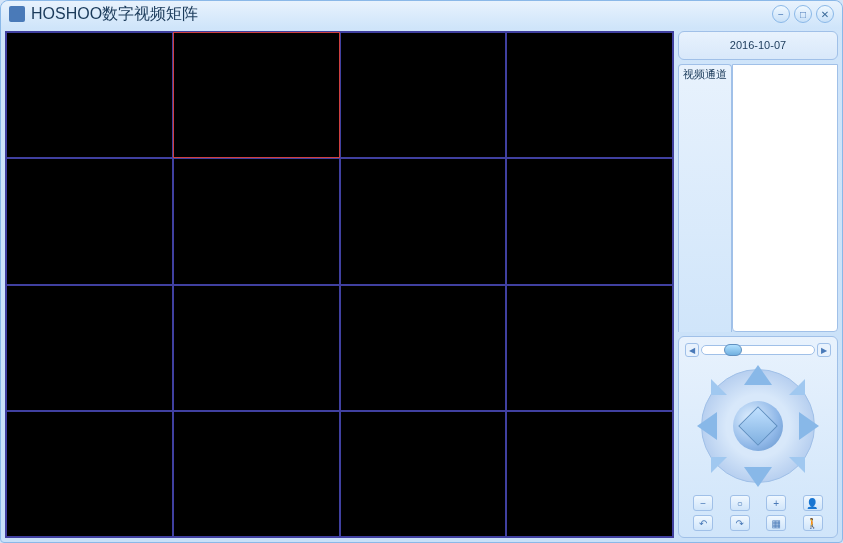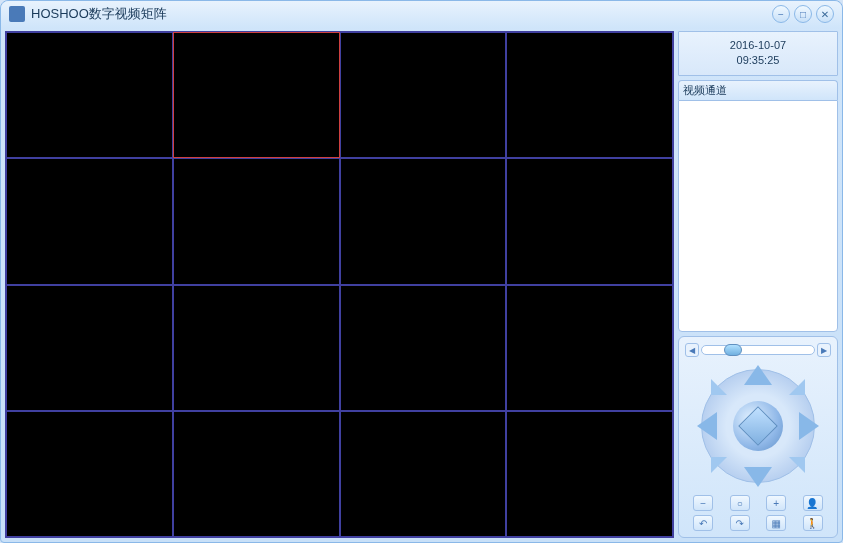--- a/index.html
+++ b/index.html
@@ -1,30 +1,30 @@
 <!DOCTYPE html>
 <html><head>
 <meta charset="utf-8">
 <style>
 * { margin: 0; padding: 0; box-sizing: border-box; }
 body { font-family: "Microsoft YaHei", Arial, sans-serif; background: #d4e4f7; width: 843px; height: 543px; overflow: hidden; }
 .window { width: 843px; height: 543px; background: linear-gradient(to bottom, #d0e5fa 0%, #c8e0f8 100%); border: 1px solid #8ab8e8; border-radius: 8px 8px 4px 4px; display: flex; flex-direction: column; }
 .titlebar { height: 26px; display: flex; align-items: center; padding: 0 8px; background: linear-gradient(to bottom, #e8f2fd 0%, #d0e5fa 100%); border-radius: 8px 8px 0 0; }
 .titlebar-icon { width: 16px; height: 16px; background: #4a7ab8; border-radius: 2px; margin-right: 6px; }
-.titlebar-text { font-size: 13px; color: #1a3a5a; flex: 1; }
+.titlebar-text { font-size: 16px; color: #1a3a5a; flex: 1; }
 .window-controls { display: flex; gap: 4px; }
 .win-btn { width: 18px; height: 18px; border-radius: 50%; border: 1px solid #8ab8e8; background: linear-gradient(to bottom, #f0f8ff 0%, #c8e0f8 100%); display: flex; align-items: center; justify-content: center; cursor: pointer; font-size: 10px; color: #4a7ab8; }
 .win-btn.close { color: #3a6a9a; }
 .content { flex: 1; display: flex; padding: 4px; gap: 4px; }
 .video-grid { flex: 1; background: #000; display: grid; grid-template-columns: repeat(4, 1fr); grid-template-rows: repeat(4, 1fr); border: 1px solid #4040a0; }
 .video-cell { border: 1px solid #4040a0; background: #000; cursor: pointer; }
 .video-cell.selected { border: 1px solid #d04040; }
 .side-panel { width: 160px; display: flex; flex-direction: column; gap: 4px; }
-.info-box { background: linear-gradient(to bottom, #e8f2fd 0%, #d8e8fa 100%); border: 1px solid #a0c0e8; border-radius: 1px; padding: 6px; text-align: center; font-size: 11px; color: #1a3a5a; line-height: 1.4; }
-.channel-panel { flex: 1; display: flex; flex-direction: column; }
+.info-box { background: linear-gradient(to bottom, #e8f2fd 0%, #d8e8fa 100%); border: 1px solid #a0c0e8; border-radius: 6px; padding: 6px; text-align: center; font-size: 11px; color: #1a3a5a; line-height: 1.4; }
+.channel-panel { flex: 1; display: flex; }
 .channel-header { font-size: 11px; color: #1a3a5a; padding: 2px 4px; background: linear-gradient(to bottom, #e8f2fd 0%, #d0e5fa 100%); border: 1px solid #a0c0e8; border-bottom: none; border-radius: 4px 4px 0 0; }
 .channel-list { flex: 1; background: #fff; border: 1px solid #a0c0e8; border-radius: 0 0 4px 4px; }
 .ptz-panel { background: linear-gradient(to bottom, #e8f2fd 0%, #d0e5fa 100%); border: 1px solid #a0c0e8; border-radius: 6px; padding: 6px; display: flex; flex-direction: column; align-items: center; gap: 4px; }
 .slider-row { width: 100%; display: flex; align-items: center; gap: 2px; }
 .slider-btn { width: 14px; height: 14px; border: 1px solid #a0c0e8; background: #e8f2fd; border-radius: 3px; cursor: pointer; font-size: 8px; display: flex; align-items: center; justify-content: center; color: #4a7ab8; }
 .slider-track { flex: 1; height: 10px; background: #fff; border: 1px solid #a0c0e8; border-radius: 5px; position: relative; }
 .slider-thumb { position: absolute; left: 20%; top: -2px; width: 18px; height: 12px; background: linear-gradient(to bottom, #b0e0ff 0%, #70b0e0 100%); border: 1px solid #6090c0; border-radius: 6px; cursor: pointer; }
 .ptz-control { width: 130px; height: 130px; position: relative; }
 .ptz-ring { position: absolute; inset: 8px; border-radius: 50%; background: radial-gradient(circle, #d8e8fa 40%, #b8d0f0 70%, #98b8e0 100%); border: 1px solid #a0c0e8; }
 .ptz-center { position: absolute; left: 50%; top: 50%; width: 50px; height: 50px; margin: -25px 0 0 -25px; border-radius: 50%; background: radial-gradient(circle at 35% 35%, #e0f0ff 0%, #90b8e8 60%, #6090c8 100%); cursor: pointer; }
@@ -69,21 +69,20 @@
         <div class="video-cell"></div>
         <div class="video-cell"></div>
         <div class="video-cell"></div>
         <div class="video-cell"></div>
         <div class="video-cell"></div>
         <div class="video-cell"></div>
       </div>
     <div class="side-panel">
       <div class="info-box">
         <div>2016-10-07</div>
-        <div>09:35:25</div>
       </div>
       <div class="channel-panel">
         <div class="channel-header">视频通道</div>
         <div class="channel-list"></div>
       </div>
       <div class="ptz-panel">
         <div class="slider-row">
           <div class="slider-btn">◀</div>
           <div class="slider-track">
             <div class="slider-thumb"></div>

